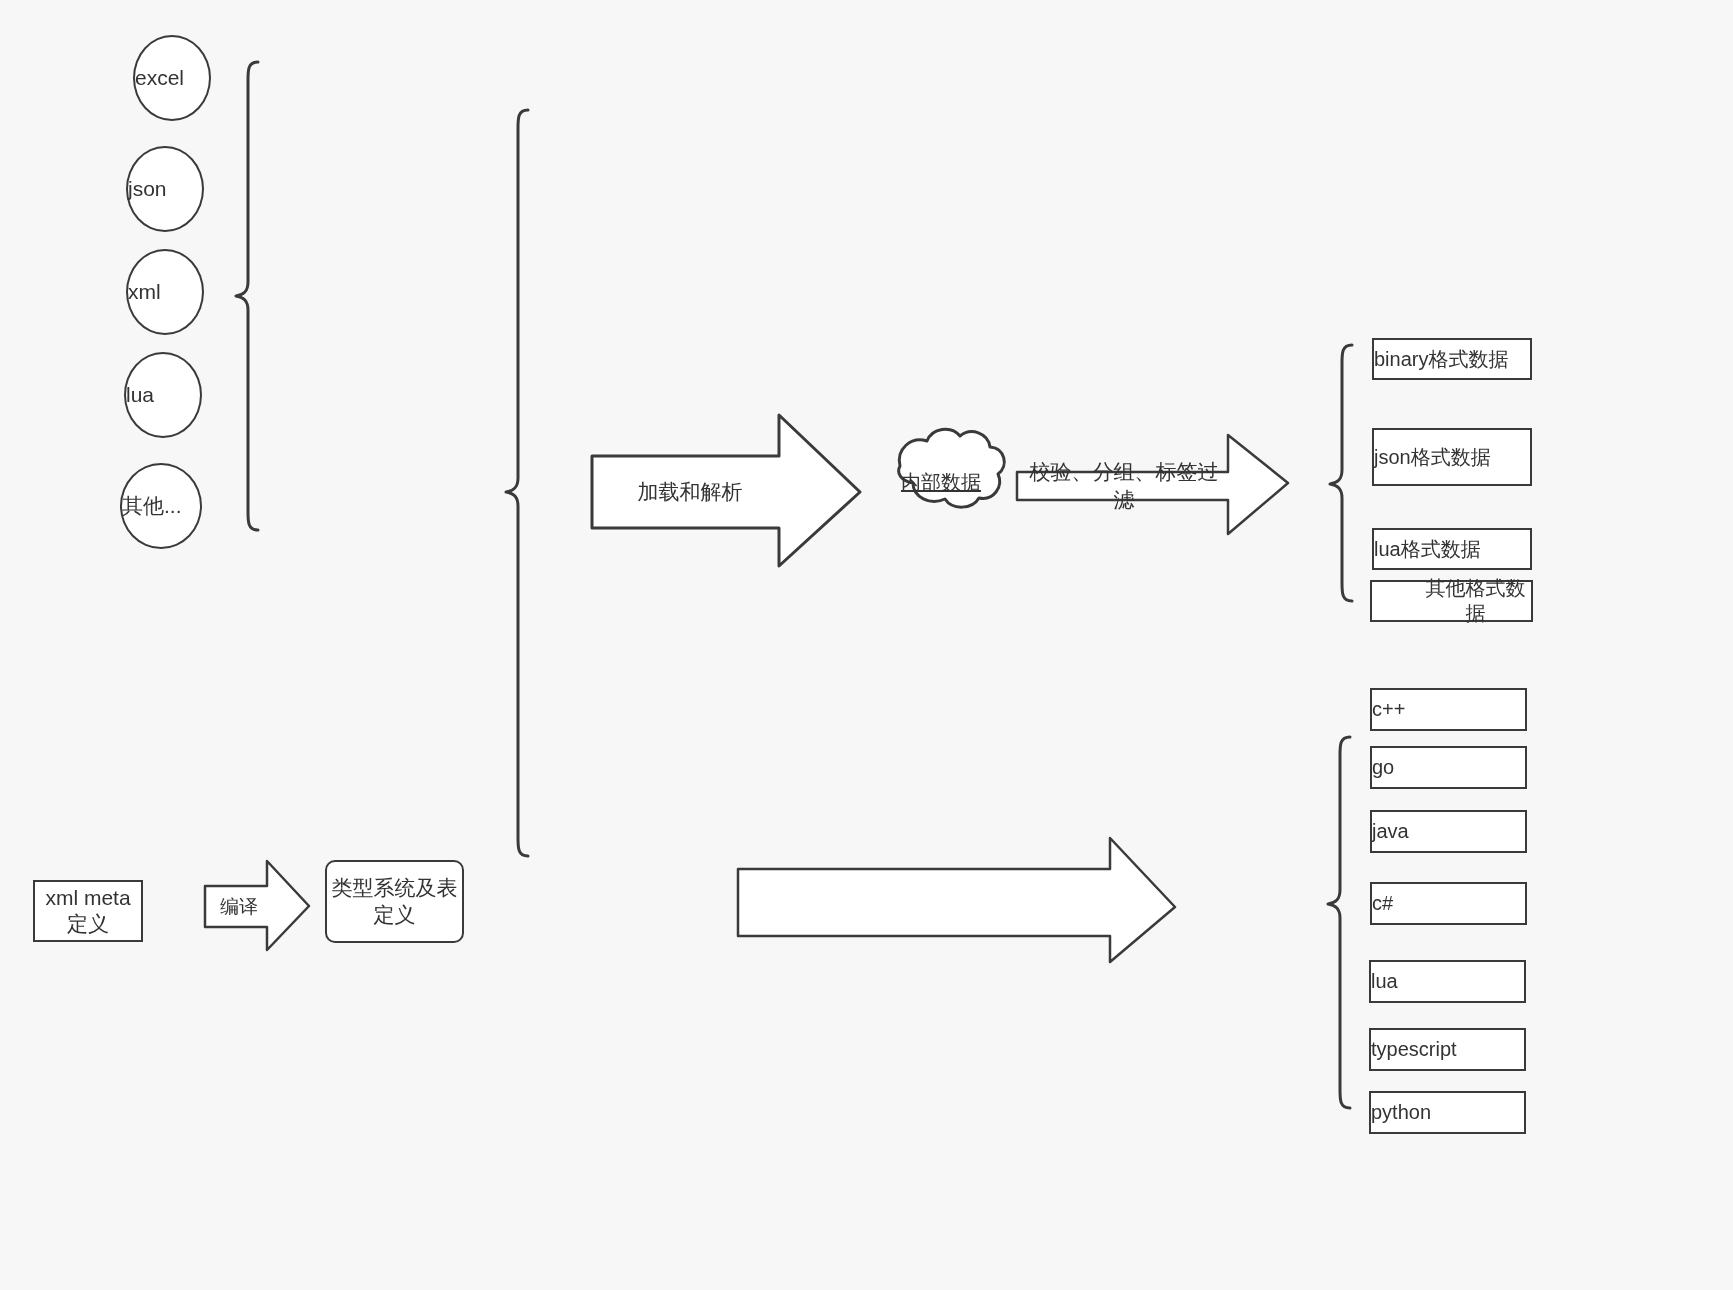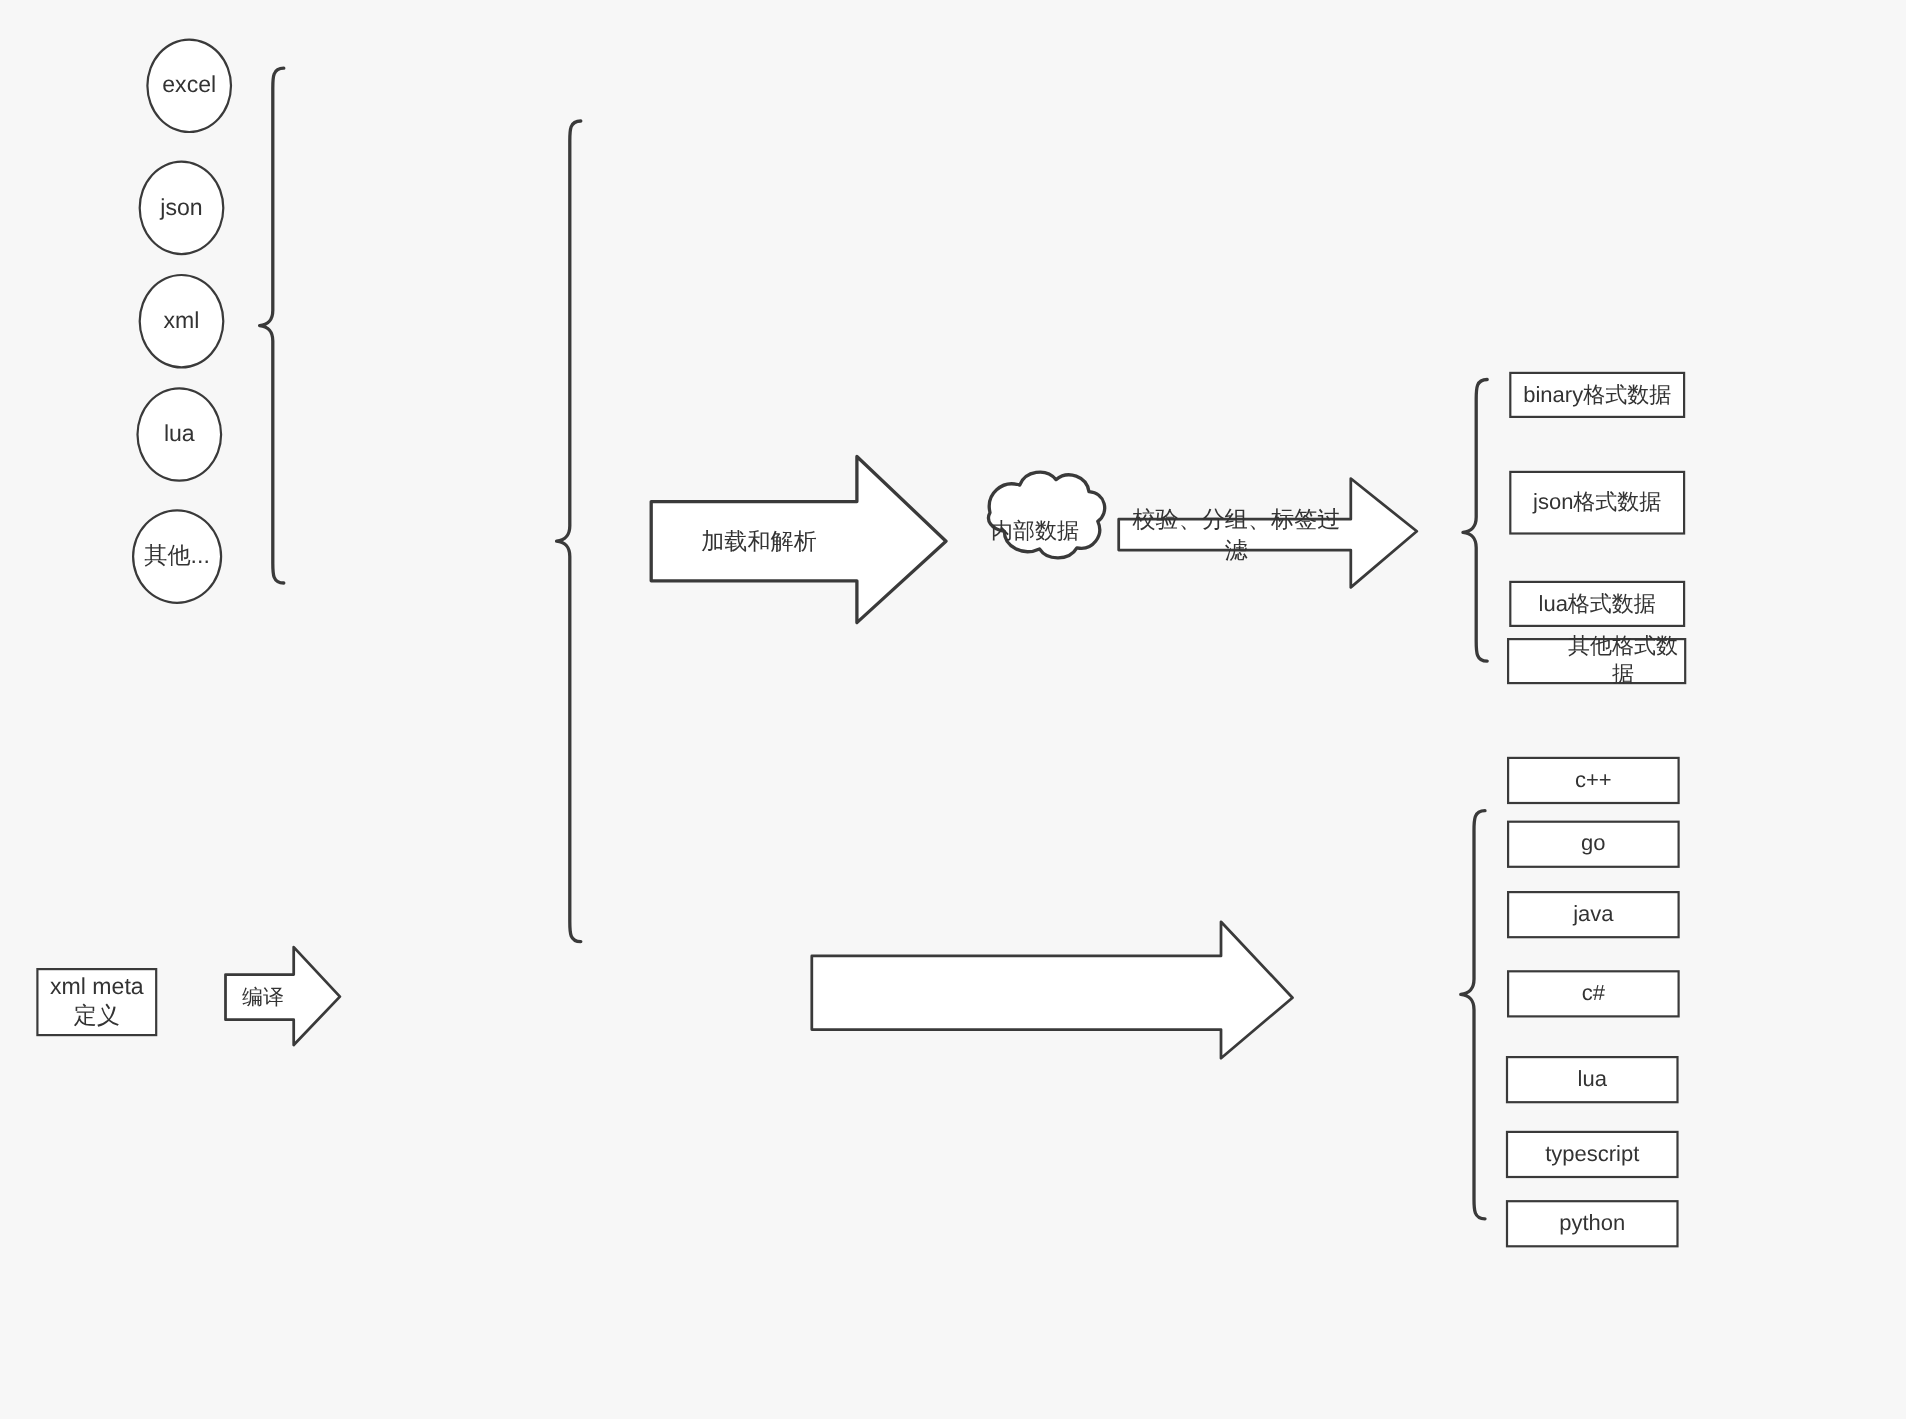--- a/index.html
+++ b/index.html
@@ -16,21 +16,21 @@
     width: 1733px;
     height: 1290px;
     background: #f7f7f7;
     overflow: hidden;
   }
   .node {
     position: absolute;
     box-sizing: border-box;
     display: flex;
     align-items: center;
-    justify-content: center;
+    justify-content: flex-start;
     text-align: center;
     background: #ffffff;
     border: 2.5px solid #3a3a3a;
     color: #333333;
     line-height: 1.25;
   }
   .ellipse {
     border-radius: 50%;
     font-size: 21px;
   }
@@ -172,21 +172,21 @@
 
   <div class="node ellipse" style="left:120px; top:463px; width:82px; height:86px;">
     <span>其他...</span>
   </div>
 
 
   <div class="arrow-label" style="left:600px; top:470px; width:180px; height:44px;">
     <span>加载和解析</span>
   </div>
 
-  <div class="cloud-label" style="left:890px; top:460px; width:102px; height:44px;">
+  <div class="cloud-label" style="left:890px; top:460px; width:102px; height:44px;text-decoration:underline;">
     <span>内部数据</span>
   </div>
 
   <div class="arrow-label" style="left:1020px; top:465px; width:208px; height:42px;">
     <span>校验、分组、标签过滤</span>
   </div>
 
   <div class="node rect-sm" style="left:1372px; top:338px; width:160px; height:42px;">
     <span>binary格式数据</span>
   </div>
@@ -204,20 +204,23 @@
   </div>
 
   <div class="node rect" style="left:33px; top:880px; width:110px; height:62px;">
     <span>xml meta定义</span>
   </div>
 
   <div class="arrow-label" style="left:210px; top:891px; width:58px; height:32px; font-size:19px;">
     <span>编译</span>
   </div>
 
+  <div class="node rect rounded" style="left:325px; top:860px; width:139px; height:83px;">
+    <span>类型系统及表定义</span>
+  </div>
 
 
   <div class="node rect-sm" style="left:1370px; top:688px; width:157px; height:43px;">
     <span>c++</span>
   </div>
 
   <div class="node rect-sm" style="left:1370px; top:746px; width:157px; height:43px;">
     <span>go</span>
   </div>
 

